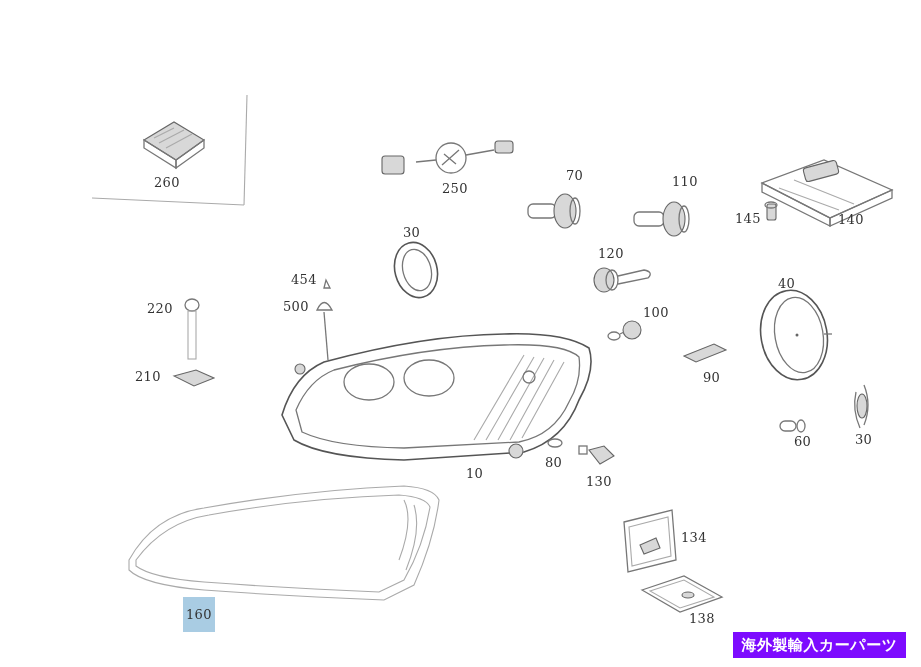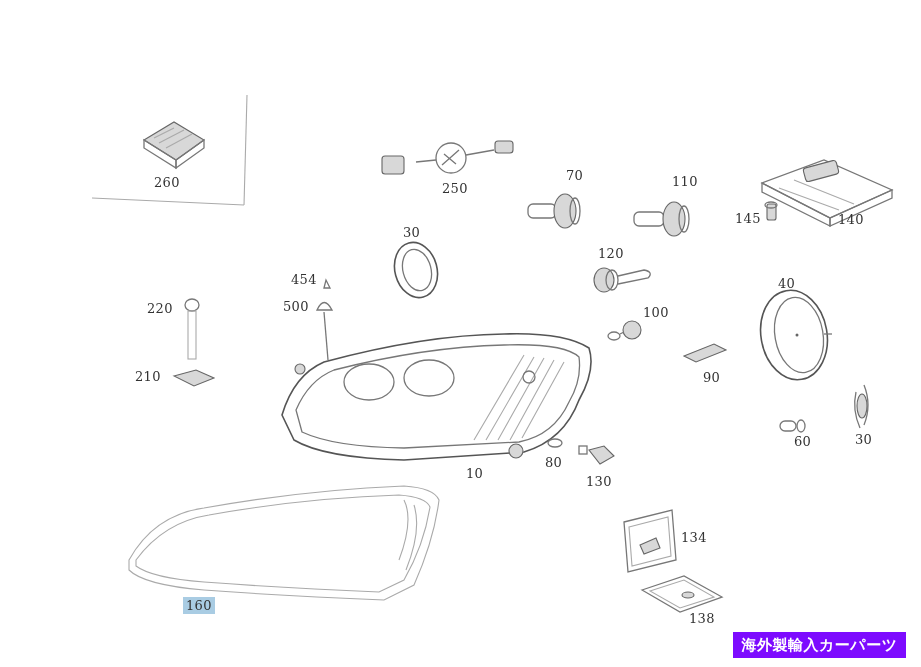--- a/index.html
+++ b/index.html
@@ -1,20 +1,20 @@
 <!DOCTYPE html>
 <html><head>
 <meta charset="utf-8">
 <style>
   html, body { margin:0; padding:0; }
   body { width:921px; height:667px; background:#ffffff; position:relative; overflow:hidden;
          font-family:"DejaVu Serif", serif; }
   .canvas { position:absolute; left:4px; top:0; width:921px; height:522px; }
   .lbl { position:absolute; font-size:13px; color:#333; letter-spacing:0.3px; white-space:nowrap; }
-  .hl { background:#a9cce3; padding:1px 3px; }
+  .hl { background:#a9cce3; padding:10px 3px; }
   .banner { position:absolute; left:729px; top:632px; width:173px; height:26px; background:#7d0bff;
             color:#fff; font-family:Liberation Serif, serif; font-weight:bold; font-size:15px;
             line-height:26px; text-align:center; letter-spacing:0.5px; }
   svg .ln { fill:none; stroke:#777; stroke-width:1.3; }
   svg .dk { fill:none; stroke:#555; stroke-width:1.6; }
   svg .lt { fill:none; stroke:#aaa; stroke-width:1.1; }
   svg .fl { fill:#d8d8d8; stroke:#666; stroke-width:1.1; }
 </style>
 </head>
 <body>

